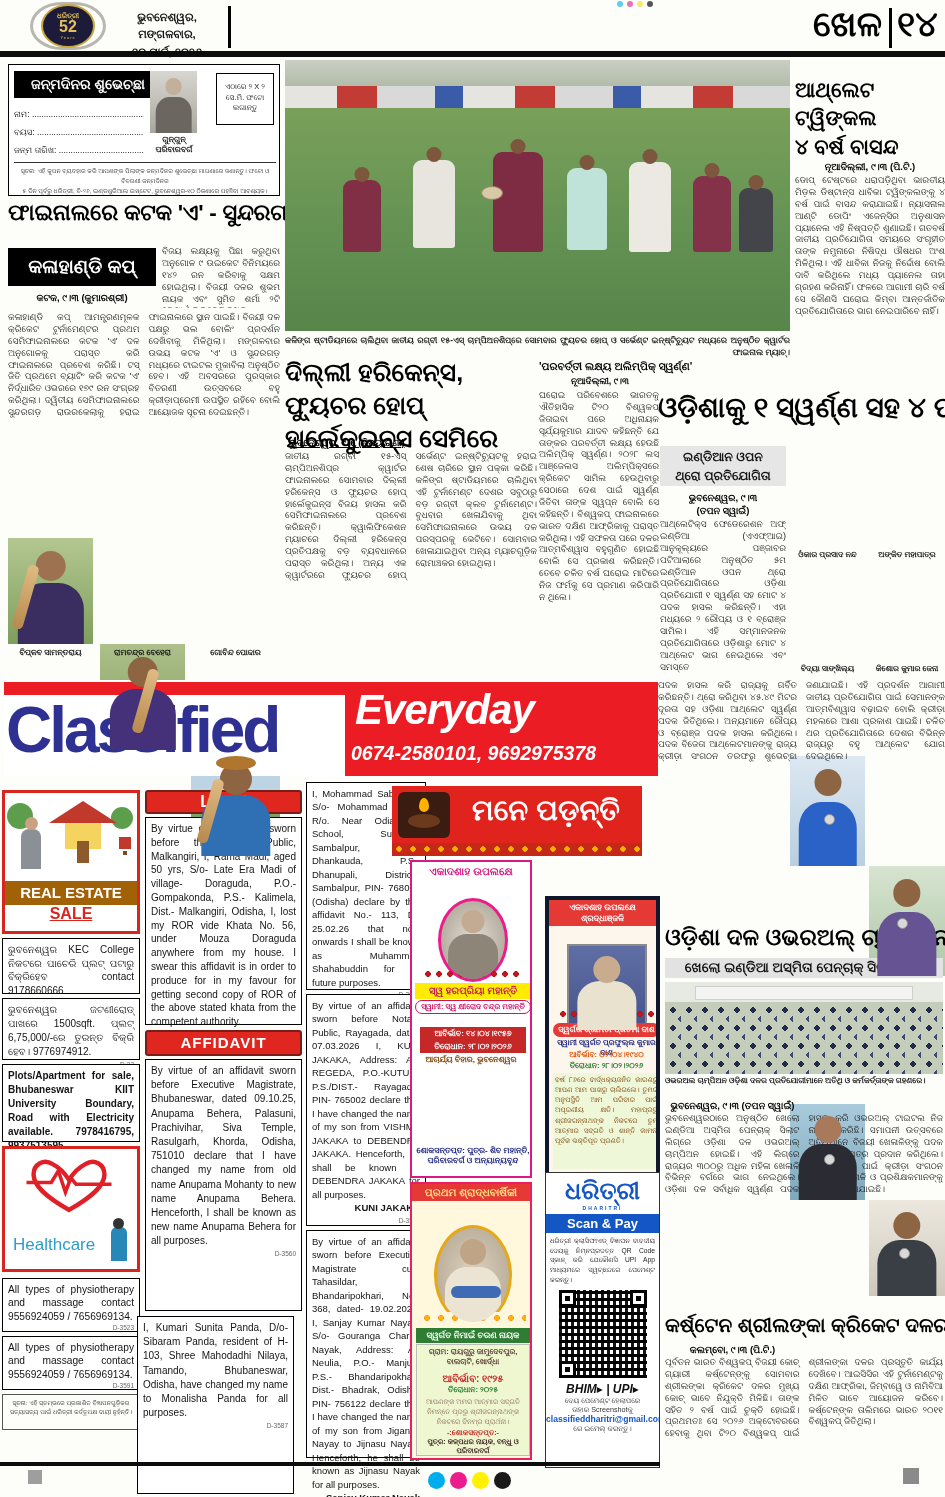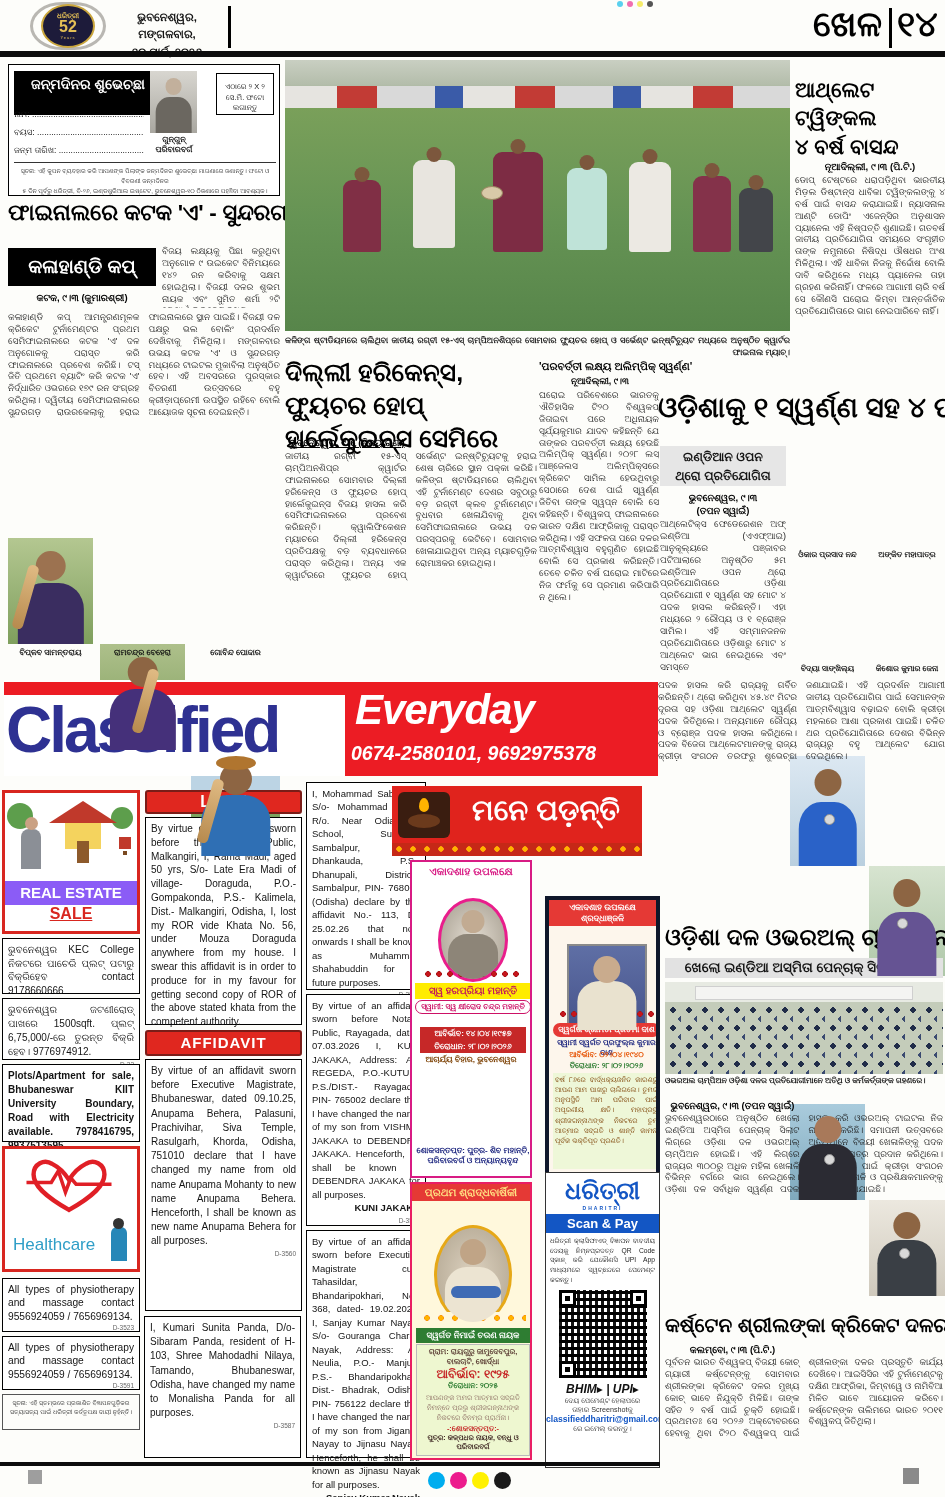--- a/index.html
+++ b/index.html
@@ -64,30 +64,30 @@
       <div>୧୦ ମାର୍ଚ୍ଚ, ୨୦୨୬</div>
     </div>
     <div class="ab" style="left:228px;top:6px;width:2.5px;height:42px;background:#000"></div>
     <div class="ab hl" style="left:790px;top:4px;width:92px;font-size:35px;text-align:right">ଖେଳ</div>
     <div class="ab" style="left:889px;top:8px;width:2.5px;height:40px;background:#000"></div>
     <div class="ab hl" style="left:897px;top:4px;width:46px;font-size:35px">୧୪</div>
     <div class="ab" style="left:0;top:51px;width:945px;height:6px;background:#0c0c0c"></div>
   </div>
 
   <div class="ab" style="left:8px;top:64px;width:272px;height:132px;border:1.5px solid #000;background:#fff">
-    <div class="ab" style="left:5px;top:6px;width:148px;height:44px;background:#000;color:#fff;font-weight:bold;font-size:14px;text-align:center;line-height:27px">ଜନ୍ମଦିନର ଶୁଭେଚ୍ଛା</div>
+    <div class="ab" style="left:5px;top:6px;width:148px;height:27px;background:#000;color:#fff;font-weight:bold;font-size:14px;text-align:center;line-height:27px">ଜନ୍ମଦିନର ଶୁଭେଚ୍ଛା</div>
     <div class="ab" style="left:5px;top:44px;width:130px;font-size:8.5px;white-space:nowrap;overflow:hidden">ନାମ: ................................................</div>
     <div class="ab" style="left:5px;top:62px;width:130px;font-size:8.5px;white-space:nowrap;overflow:hidden">ବୟସ: ...............................................</div>
     <div class="ab" style="left:5px;top:80px;width:130px;font-size:8.5px;white-space:nowrap;overflow:hidden">ଜନ୍ମ ତାରିଖ: .......................................</div>
     <div class="ab port" style="left:141px;top:6px;width:47px;height:62px;background:linear-gradient(#d8d6d0,#a9a7a0);--skin:#c2b09c;--shirt:#6b6760"></div>
     <div class="ab cap" style="left:120px;top:70px;width:90px;font-size:8px;line-height:1.2">
       <div>ଗୁନ୍‌ଗୁନ୍</div>
       <div>ପରିବାରବର୍ଗ</div>
     </div>
-    <div class="ab" style="left:207px;top:8px;width:58px;height:42px;border:1.5px solid #000;font-size:7.5px;text-align:center;padding:8px 3px 0;line-height:1.4">ଏଠାରେ ୨ X ୨ ସେ.ମି. ଫଟୋ ଲଗାନ୍ତୁ</div>
+    <div class="ab" style="left:207px;top:8px;width:58px;height:52px;border:1.5px solid #000;font-size:7.5px;text-align:center;padding:8px 3px 0;line-height:1.4">ଏଠାରେ ୨ X ୨ ସେ.ମି. ଫଟୋ ଲଗାନ୍ତୁ</div>
     <div class="ab" style="left:5px;top:97px;width:262px;border-top:1px solid #333"></div>
     <div class="ab" style="left:4px;top:101px;width:264px;font-size:6.2px;line-height:1.6;text-align:center;color:#333">
       <div>ସୂଚନା: ଏହି କୁପନ ବ୍ୟବହାର କରି ଆପଣଙ୍କ ପିଲାଙ୍କ ଜନ୍ମଦିନର ଶୁଭେଚ୍ଛା ମାଗଣାରେ ଜଣାନ୍ତୁ। ଫଟୋ ଓ ବିବରଣୀ ଜନ୍ମଦିନର</div>
       <div>୫ ଦିନ ପୂର୍ବରୁ ଧରିତ୍ରୀ, ବି-୨୬, ଇଣ୍ଡଷ୍ଟ୍ରିଆଲ ଇଷ୍ଟେଟ, ଭୁବନେଶ୍ୱର-୧୦ ଠିକଣାରେ ପହଞ୍ଚିବା ଆବଶ୍ୟକ।</div>
     </div>
   </div>
 
   <div class="ab hl" style="left:8px;top:200px;width:276px;font-size:22.5px;letter-spacing:-.3px;white-space:nowrap">ଫାଇନାଲରେ କଟକ 'ଏ' - ସୁନ୍ଦରଗଡ଼</div>
   <div class="ab" style="left:8px;top:248px;width:148px;height:38px;background:#000;color:#fff;font-weight:bold;font-size:19px;text-align:center;line-height:38px">କଳାହାଣ୍ଡି କପ୍</div>
   <div class="ab dl" style="left:8px;top:292px;width:148px">କଟକ, ୯।୩ (କୁମାରଶ୍ରୀ)</div>
@@ -193,21 +193,21 @@
     <div class="ab" style="left:0;top:0;width:132px;height:88px;overflow:hidden">
       <span class="ab" style="left:2px;top:10px;width:26px;height:26px;border-radius:50%;background:#5d9e4c"></span>
       <span class="ab" style="left:106px;top:14px;width:22px;height:22px;border-radius:50%;background:#5d9e4c"></span>
       <span class="ab" style="left:44px;top:8px;width:0;height:0;border-left:34px solid transparent;border-right:34px solid transparent;border-bottom:22px solid #c0392b"></span>
       <span class="ab" style="left:50px;top:30px;width:56px;height:40px;background:#f4d35e;box-shadow:inset 10px -14px 0 #fff,inset -10px -14px 0 #fff"></span>
       <span class="ab" style="left:72px;top:48px;width:12px;height:22px;background:#8d5a2b"></span>
       <span class="ab" style="left:16px;top:36px;width:20px;height:40px;border-radius:8px 8px 0 0;background:#8b8f96"></span>
       <span class="ab" style="left:20px;top:24px;width:13px;height:13px;border-radius:50%;background:#caa183"></span>
       <span class="ab" style="left:114px;top:44px;width:12px;height:9px;background:#c0392b;border-bottom:12px solid transparent;box-shadow:0 10px 0 -4px #7a4a21"></span>
     </div>
-    <div class="ab" style="left:0;top:88px;width:132px;height:24px;background:#8b5cf6;color:#fff;font-weight:bold;font-size:15px;text-align:center;line-height:24px">REAL ESTATE</div>
+    <div class="ab" style="left:0;top:88px;width:132px;height:24px;background:#a16207;color:#fff;font-weight:bold;font-size:15px;text-align:center;line-height:24px">REAL ESTATE</div>
     <div class="ab" style="left:0;top:112px;width:132px;font-weight:bold;font-size:16px;color:#d8261f;text-align:center;text-decoration:underline">SALE</div>
   </div>
   <div class="ab bx" style="left:2px;top:938px;width:138px;height:56px;font-size:10px;line-height:1.35;text-align:justify">
     <span>ଭୁବନେଶ୍ୱର KEC College ନିକଟରେ ପାଚେରି ପ୍ଲଟ୍ ପଟାରୁ ବିକ୍ରିହେବ contact 9178660666</span>
   </div>
   <div class="ab bx" style="left:2px;top:998px;width:138px;height:62px;font-size:10px;line-height:1.4;text-align:justify">
     <span>ଭୁବନେଶ୍ୱର ଜଟଣୀରୋଡ୍ ପାଖରେ 1500sqft. ପ୍ଲଟ୍ 6,75,000/-ରେ ତୁରନ୍ତ ବିକ୍ରି ହେବ। 9776974912.</span><span class="code">D-22</span>
   </div>
   <div class="ab bx" style="left:2px;top:1064px;width:138px;height:78px;font-size:10px;font-weight:bold;line-height:1.4;text-align:justify">
     <span>Plots/Apartment for sale, Bhubaneswar KIIT University Boundary, Road with Electricity available. 7978416795, 9937513595.</span><span class="code">D-23</span>
@@ -232,21 +232,21 @@
   <div class="ab redhead" style="left:145px;top:790px;width:157px;height:24px;font-size:16px;line-height:20px">LOST</div>
   <div class="ab bx" style="left:145px;top:817px;width:157px;height:208px;font-size:10px;line-height:1.38;text-align:justify">
     <span>By virtue of an affidavit sworn before the Notary Public, Malkangiri, I, Rama Madi, aged 50 yrs, S/o- Late Era Madi of village- Doraguda, P.O.- Gompakonda, P.S.- Kalimela, Dist.- Malkangiri, Odisha, I, lost my ROR vide Khata No. 56, under Mouza Doraguda anywhere from my house. I swear this affidavit is in order to produce for in my favour for getting second copy of ROR of the above stated khata from the competent authority.</span>
     <div style="text-align:right;font-weight:bold">Sd./- Rama Madi</div>
     <span class="code">D-3589</span>
   </div>
   <div class="ab redhead" style="left:145px;top:1030px;width:157px;height:26px;font-size:15px;line-height:22px">AFFIDAVIT</div>
   <div class="ab bx" style="left:145px;top:1059px;width:157px;height:252px;font-size:10px;line-height:1.42;text-align:justify">
     <span>By virtue of an affidavit sworn before Executive Magistrate, Bhubaneswar, dated 09.10.25, Anupama Behera, Palasuni, Prachivihar, Siva Temple, Rasulgarh, Khorda, Odisha, 751010 declare that I have changed my name from old name Anupama Mohanty to new name Anupama Behera. Henceforth, I shall be known as new name Anupama Behera for all purposes.</span><span class="code">D-3560</span>
   </div>
-  <div class="ab bx" style="left:144px;top:1316px;width:157px;height:142px;font-size:10px;line-height:1.42;text-align:justify">
+  <div class="ab bx" style="left:137px;top:1316px;width:157px;height:178px;font-size:10px;line-height:1.42;text-align:justify">
     <span>I, Kumari Sunita Panda, D/o- Sibaram Panda, resident of H-103, Shree Mahodadhi Nilaya, Tamando, Bhubaneswar, Odisha, have changed my name to Monalisha Panda for all purposes.</span><span class="code">D-3587</span>
   </div>
 
   <div class="ab bx" style="left:306px;top:782px;width:120px;height:208px;font-size:9.5px;line-height:1.42;text-align:justify">
     <span>I, Mohammad Sabuddin, S/o- Mohammad Sabir, R/o. Near Odia UP School, Sunapali, Sambalpur, P.O.- Dhankauda, P.S.- Dhanupali, District.- Sambalpur, PIN- 768006 (Odisha) declare by this affidavit No.- 113, Dt. 25.02.26 that now onwards I shall be known as Muhammad Shahabuddin for all future purposes.</span><span class="code">D-3588</span>
   </div>
   <div class="ab bx" style="left:306px;top:994px;width:120px;height:232px;font-size:9.5px;line-height:1.42;text-align:justify">
     <span>By virtue of an affidavit sworn before Notary Public, Rayagada, dated 07.03.2026 I, KUNI JAKAKA, Address: AT-REGEDA, P.O.-KUTULI, P.S./DIST.- Rayagada, PIN- 765002 declare that I have changed the name of my son from VISHMA JAKAKA to DEBENDRA JAKAKA. Henceforth, he shall be known as DEBENDRA JAKAKA for all purposes.</span>
     <div style="text-align:right;font-weight:bold">KUNI JAKAKA</div>
     <span class="code">D-3563</span>
@@ -299,21 +299,21 @@
   <div class="ab" style="left:410px;top:1182px;width:122px;height:278px;border:2px solid #e91e63;background:#fff8dc;overflow:hidden">
     <div style="background:#e53935;color:#ffe082;font-weight:bold;font-size:10.5px;text-align:center;padding:2px 0">ପ୍ରଥମ ଶ୍ରାଦ୍ଧବାର୍ଷିକୀ</div>
     <div class="ab port" style="left:22px;top:24px;width:78px;height:100px;border-radius:50%;border:3px solid #e6a817;background:radial-gradient(#ddd2c0,#b0a48f);--skin:#c0a486;--shirt:#ece4d2">
       <span class="ab" style="left:14px;top:58px;width:50px;height:12px;background:#3f6bb5;border-radius:6px;z-index:5"></span>
     </div>
     <div class="ab flowerstrip" style="left:8px;top:128px;width:106px;height:13px;background-color:#fff8dc"></div>
     <div class="ab" style="left:4px;top:144px;width:114px;background:#2e7d32;color:#fff;font-weight:bold;font-size:8.6px;text-align:center;padding:2px 0">ସ୍ୱର୍ଗତ ନିମାଇଁ ଚରଣ ନାୟକ</div>
     <div class="ab" style="left:4px;top:160px;width:114px;height:112px;background:#eef7d0;border:1px solid #bbb;text-align:center;padding:2px">
       <div style="color:#5d4037;font-weight:bold;font-size:7.6px">ଗ୍ରାମ: ରାୟଗୁରୁ ଜାମୁଦେବପୁର,</div>
       <div style="color:#5d4037;font-weight:bold;font-size:7.6px">ବାଲଚାଟି, ଖୋର୍ଦ୍ଧା</div>
-      <div style="color:#c62828;font-weight:bold;font-size:12px;margin-top:0">ଆବିର୍ଭାବ: ୧୯୨୫</div>
+      <div style="color:#c62828;font-weight:bold;font-size:10px;margin-top:6px">ଆବିର୍ଭାବ: ୧୯୨୫</div>
       <div style="color:#2e7d32;font-weight:bold;font-size:7.6px">ତିରୋଧାନ: ୨୦୨୫</div>
       <div style="color:#8d6e63;font-size:7px;line-height:1.4;margin-top:2px">ଆପଣଙ୍କ ଅମର ଆତ୍ମାର ସଦ୍‌ଗତି ନିମନ୍ତେ ପ୍ରଭୁ ଶ୍ରୀଜଗନ୍ନାଥଙ୍କ ନିକଟରେ ବିନମ୍ର ପ୍ରାର୍ଥନା।</div>
       <div style="color:#c62828;font-weight:bold;font-size:7.4px;margin-top:2px">-:ଶୋକସନ୍ତପ୍ତ:-</div>
       <div style="color:#3e2723;font-weight:bold;font-size:7.2px">ପୁତ୍ର: କଳ୍ପଧର ନାୟକ, ବନ୍ଧୁ ଓ ପରିବାରବର୍ଗ</div>
     </div>
   </div>
 
   <div class="ab" style="left:545px;top:1172px;width:115px;height:296px;border:1.5px solid #333;background:#fff;text-align:center;overflow:hidden">
     <div style="margin-top:4px;font-size:24px;font-weight:bold;color:#1356c4">ଧରିତ୍ରୀ</div>
     <div style="font-size:5px;letter-spacing:2px;color:#1356c4;font-weight:bold">DHARITRI</div>

